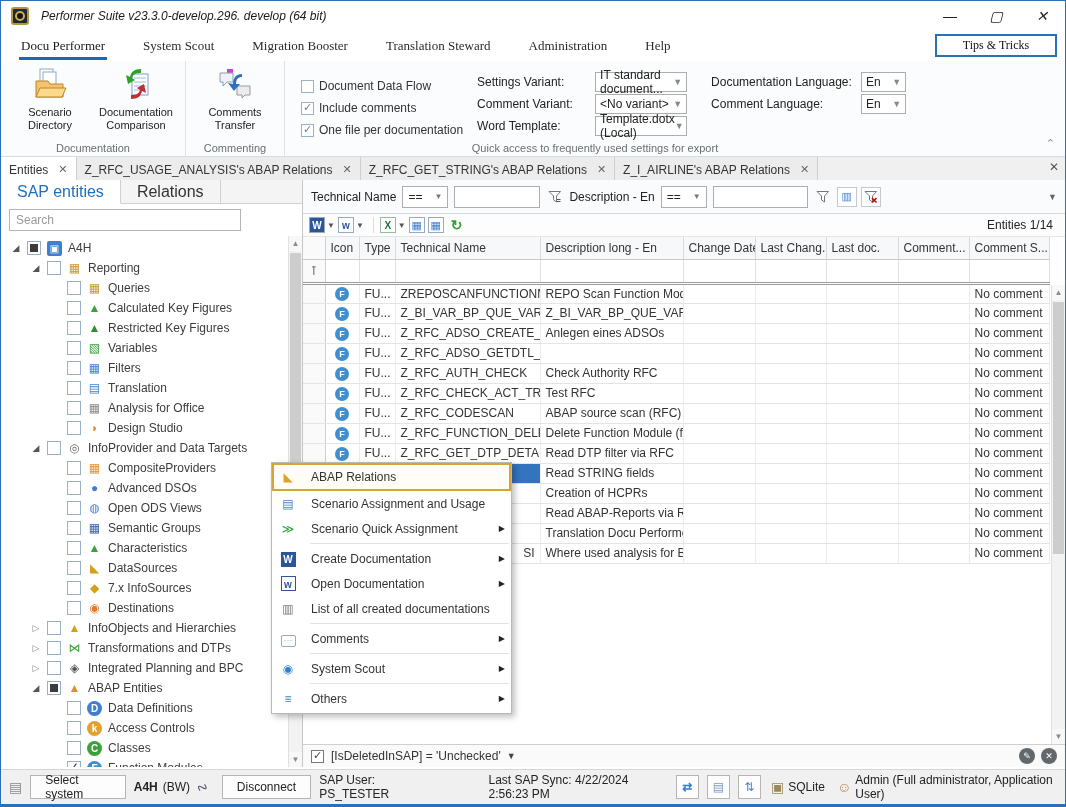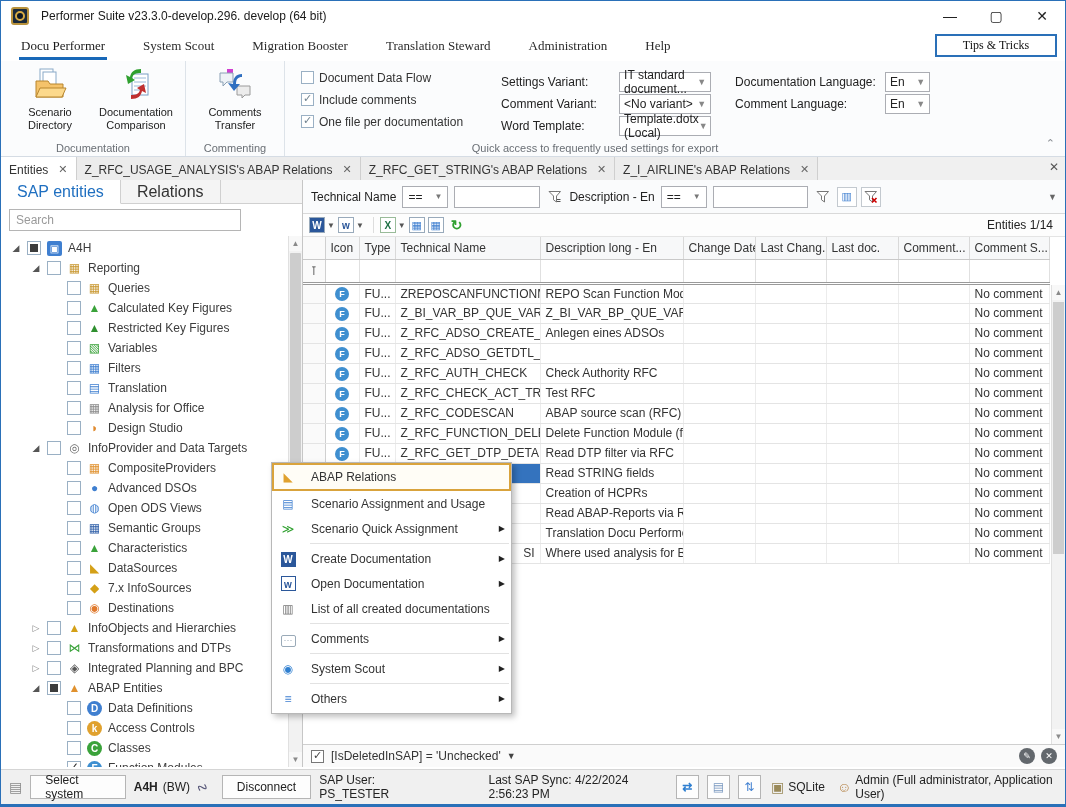--- a/index.html
+++ b/index.html
@@ -1,20 +1,20 @@
 <!DOCTYPE html>
 <html><head>
 <meta charset="utf-8">
 <style>
   * { margin:0; padding:0; box-sizing:border-box; }
   html,body { width:1066px; height:807px; font-family:"Liberation Sans",sans-serif; font-size:12px; color:#333; background:#fff; overflow:hidden; }
   .win { position:relative; width:1066px; height:807px; border:1px solid #2a70b8; background:#fff; overflow:hidden; }
 
   
-  .titlebar { height:30px; display:flex; align-items:center; background:#fff; }
+  .titlebar { height:30px; display:flex; align-items:center; background:#fff;font-style:italic; }
   .logo { width:18px; height:18px; margin-left:10px; background:#1b2a3a; border:2px solid #b8923c; border-radius:3px; position:relative; flex:none; }
   .logo::after { content:""; position:absolute; inset:2px; border:2px solid #d8ab44; border-radius:50%; background:#0d1724; }
   .title-text { margin-left:12px; color:#1a1a1a; }
   .winbtns { margin-left:auto; display:flex; height:100%; }
   .winbtn { width:46px; display:flex; align-items:center; justify-content:center; font-size:14px; color:#222; }
 
   
   .menubar { height:30px; display:flex; align-items:stretch; background:#fff; padding-left:18px; position:relative;font-family:Liberation Serif, serif; }
   .mtab { display:flex; align-items:center; padding:0 2px; margin-right:34px; font-size:13px; color:#2b2b2b; position:relative; }
   .mtab.active { color:#1a1a1a; }
@@ -24,21 +24,21 @@
   
   .ribbon { height:96px; background:#fbfcfd; border-bottom:1px solid #d5dce4; position:relative; display:flex; }
   .rgroup { position:relative; height:100%; padding:4px 6px 16px 6px; }
   .rgroup + .rgroup { border-left:1px solid #dde3e9; }
   .rgroup-label { position:absolute; bottom:2px; left:0; right:0; text-align:center; font-size:11px; color:#6a6f75; }
   .bigbtns { display:flex; height:76px; }
   .bigbtn { width:86px; display:flex; flex-direction:column; align-items:center; padding-top:3px; }
   .bigbtn .blabel { margin-top:3px; font-size:11px; color:#222; text-align:center; line-height:13px; }
   .rb3 { display:flex; padding:6px 8px 16px 10px; }
   .rcol { display:flex; flex-direction:column; justify-content:flex-start; }
-  .rcheck { display:flex; align-items:flex-start; height:22px; margin-right:24px; }
+  .rcheck { display:flex; align-items:flex-end; height:22px; }
   .cbx { width:13px; height:13px; border:1px solid #9ab0c4; background:#fff; margin-right:5px; position:relative; flex:none; }
   .cbx.on::after { content:"✓"; position:absolute; left:1px; top:-2px; font-size:11px; color:#70828f; }
   .cbx.dark::after{ color:#444; }
   .rfield { display:flex; align-items:center; height:22px; }
   .rfield .flabel { width:118px; color:#222; }
   .rsel { height:20px; background:#fff; border:1px solid #abadb3; display:flex; align-items:center; padding:0 4px; color:#222; position:relative; }
   .rsel .caret { margin-left:auto; color:#888; font-size:9px; }
   .rsel.w105 { width:92px; }
   .rsel.w45 { width:45px; }
   .langs .flabel { width:150px; }

